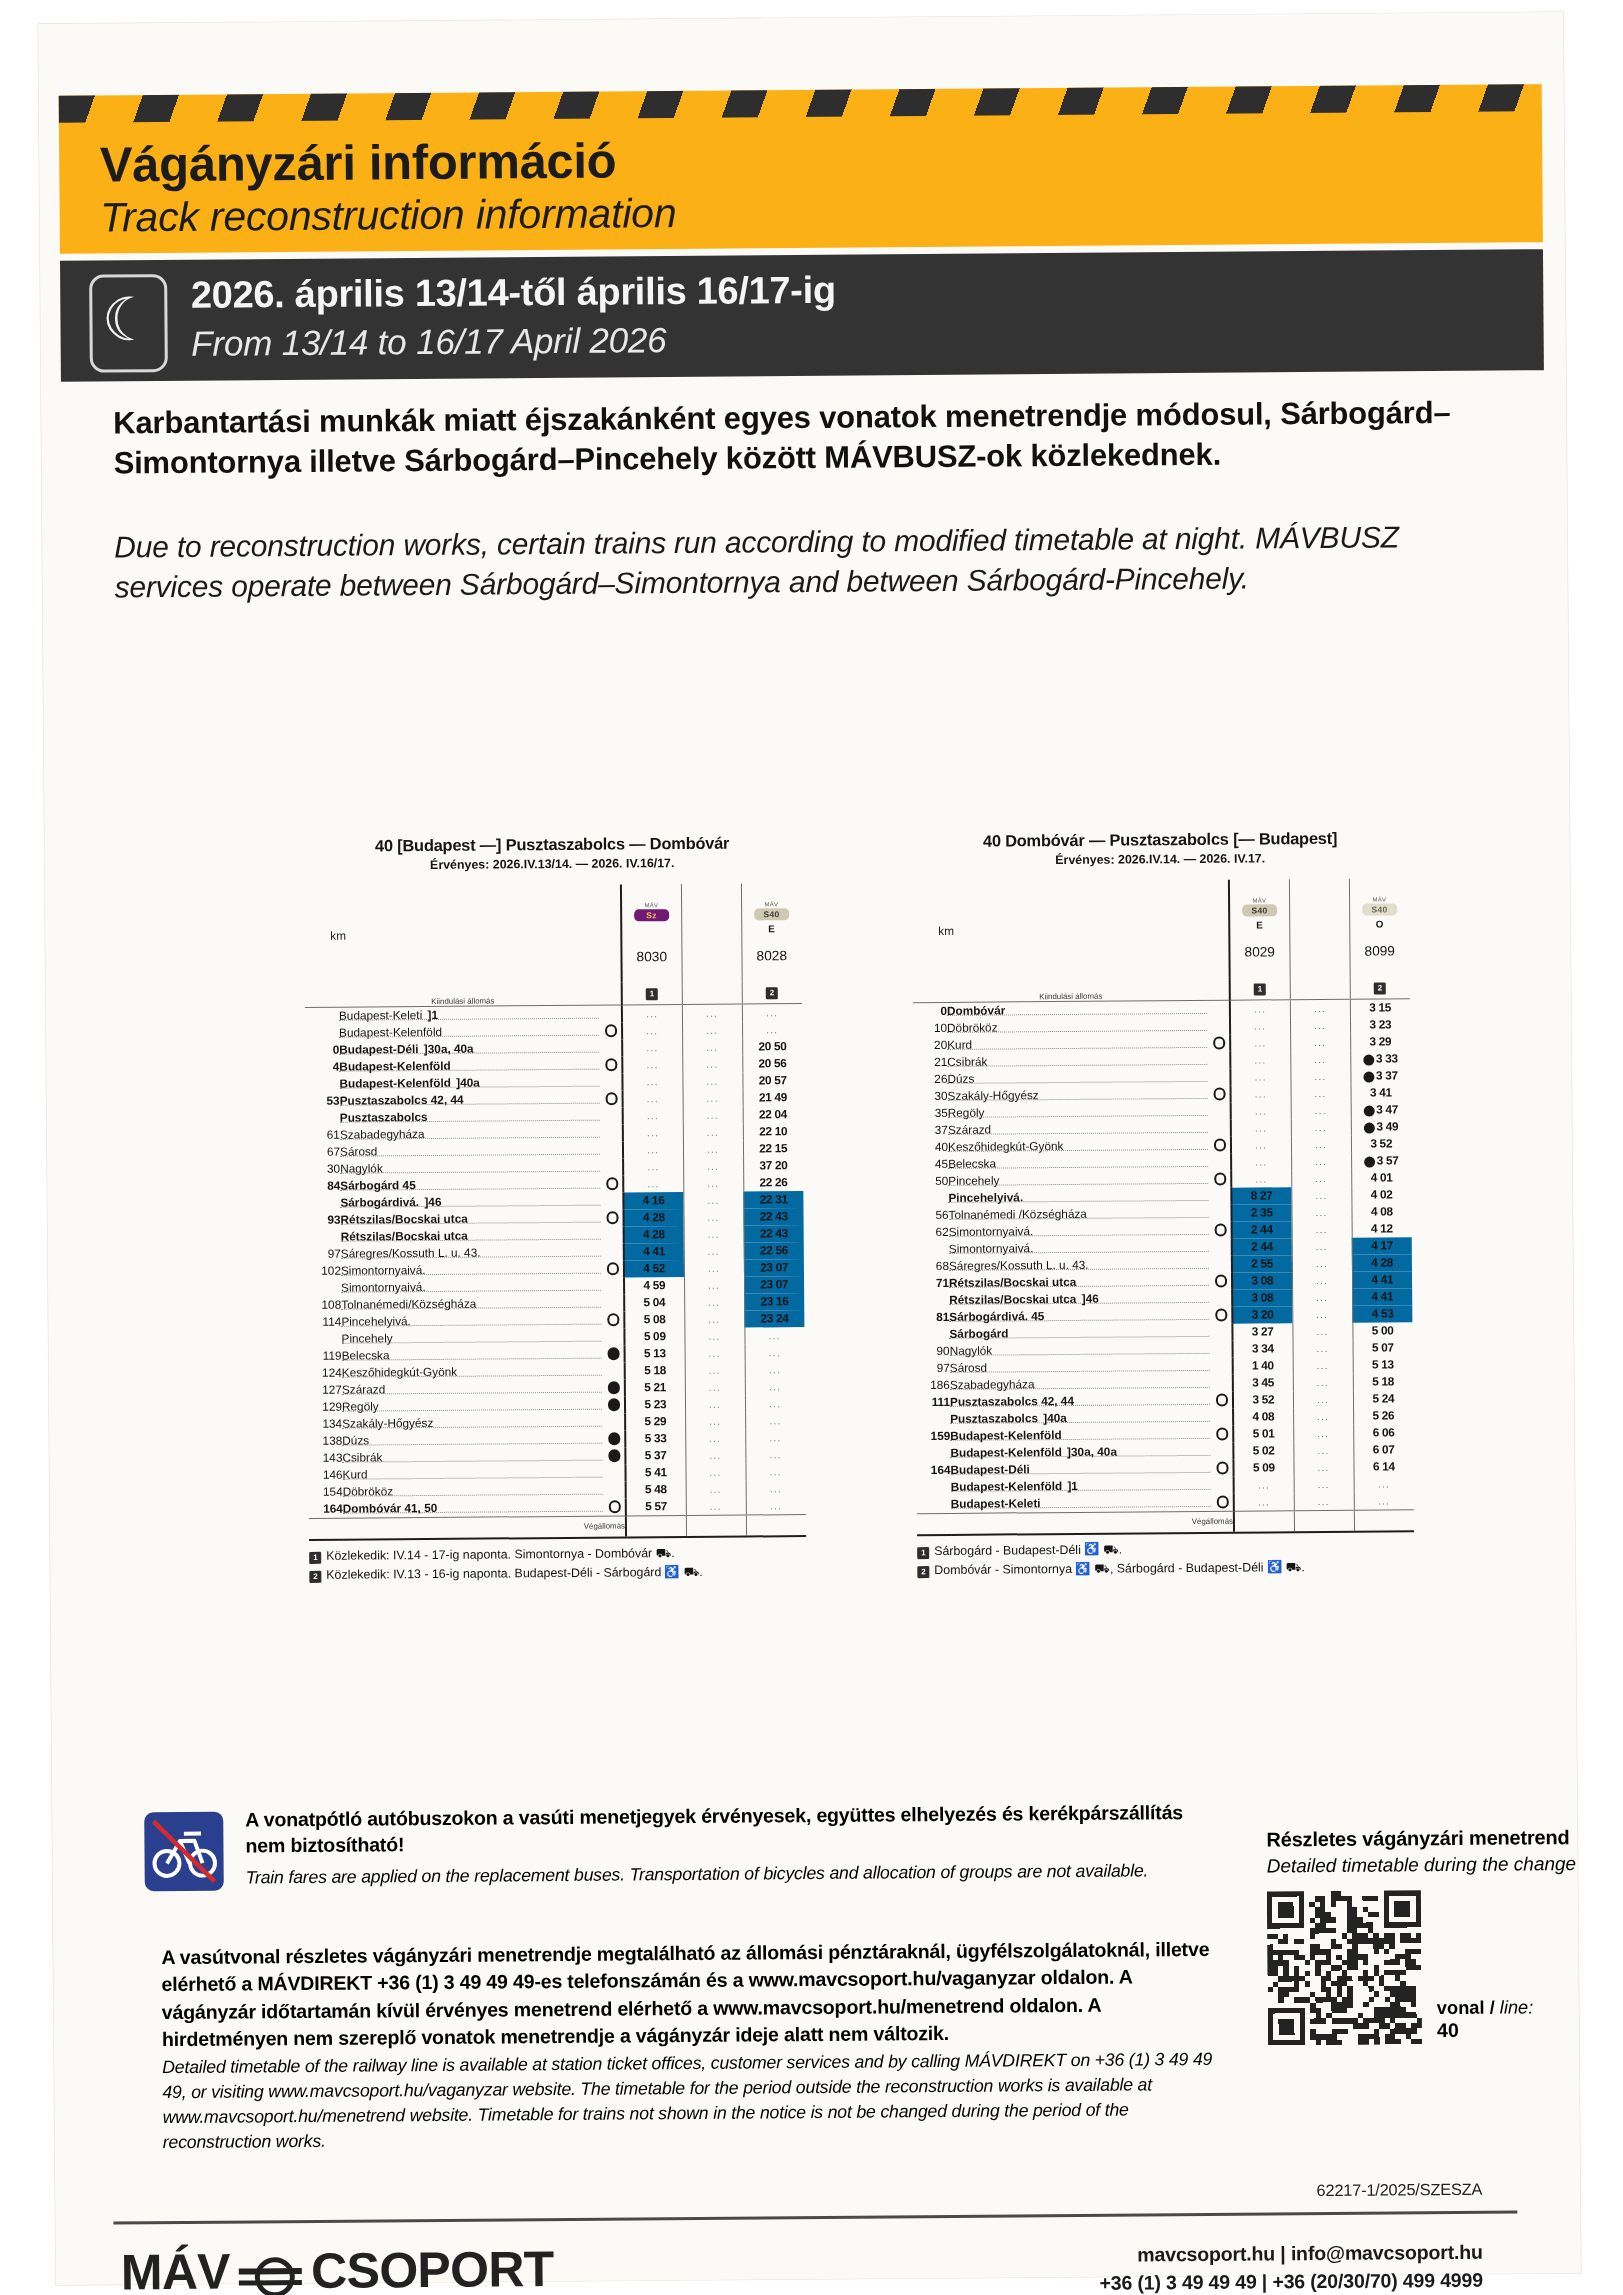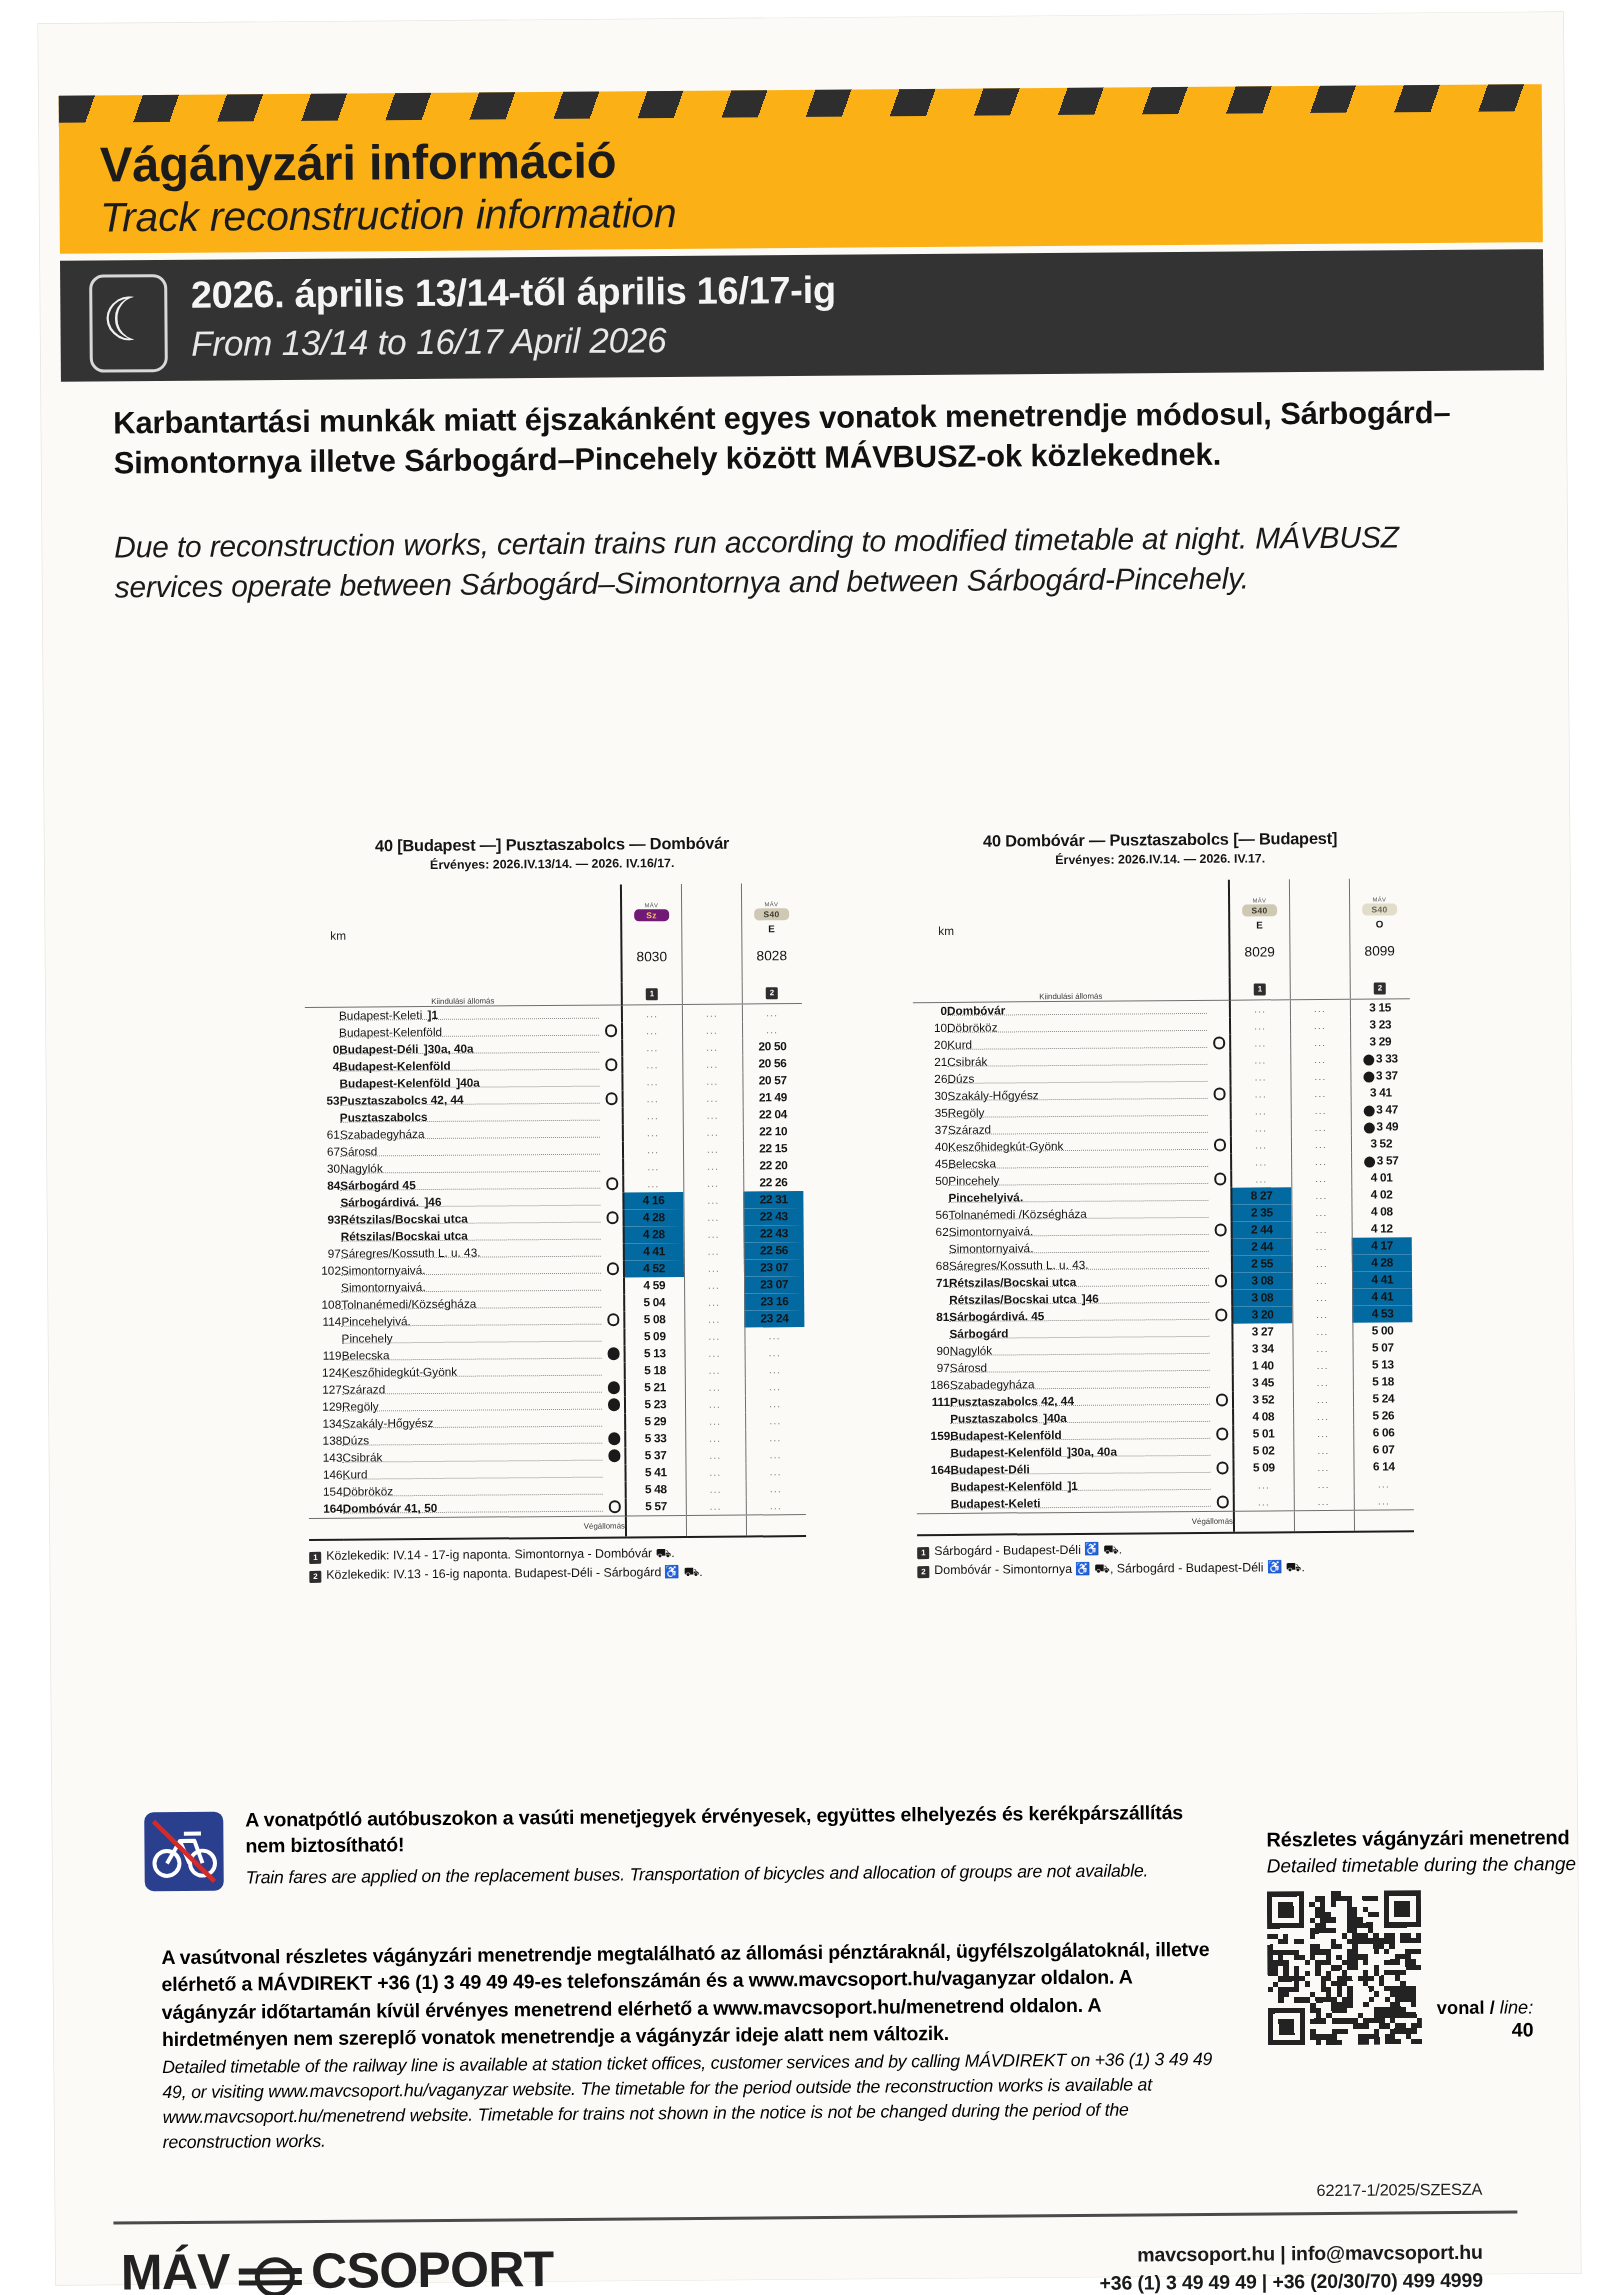--- a/index.html
+++ b/index.html
@@ -192,21 +192,21 @@
     font-size:17.7px; font-style:italic; line-height:1.42; letter-spacing:-0.2px;
   }
 
   
   .qr-block { position:absolute; left:1214px; top:1813px; width:314px; }
   .qr-title { font-size:20px; font-weight:bold; line-height:1.22; letter-spacing:-0.2px; }
   .qr-sub   { font-size:19px; font-style:italic; line-height:1.24; margin-top:2.6px; }
   .qr-img   { margin-top:13px; width:154px; height:154px; }
   .qr-line  {
     position:absolute; left:169px; bottom:2.6px;
-    font-size:18.3px; font-weight:bold; line-height:1.22;text-align:right;
+    font-size:18.3px; font-weight:bold; line-height:1.22;
   }
   .qr-line em { font-style:italic; font-weight:normal; }
   .qr-line .num { font-size:19.6px; font-weight:bold; }
 
   
   .docref {
     position:absolute; right:98px; top:2167px;
     font-size:16.4px; color:#222; letter-spacing:-0.2px;
   }
   .footer-rule {
@@ -359,21 +359,21 @@
                 <td class="st"><span class="dots"></span><span class="nm">Sárosd</span></td>
                 <td class="tm vline-l dots3">...</td>
                 <td class="tm vline-t dots3">...</td>
                 <td class="tm vline-t">22 15</td>
               </tr>
               <tr class="r">
                 <td class="km plain">30</td>
                 <td class="st"><span class="dots"></span><span class="nm">Nagylók</span></td>
                 <td class="tm vline-l dots3">...</td>
                 <td class="tm vline-t dots3">...</td>
-                <td class="tm vline-t">22 20</td>
+                <td class="tm vline-t">37 20</td>
               </tr>
               <tr class="r">
                 <td class="km">84</td>
                 <td class="st bold"><span class="dots"></span><span class="nm">Sárbogárd  45</span><span class="circ"></span></td>
                 <td class="tm vline-l dots3">...</td>
                 <td class="tm vline-t dots3">...</td>
                 <td class="tm vline-t">22 26</td>
               </tr>
               <tr class="r">
                 <td class="km"></td>

